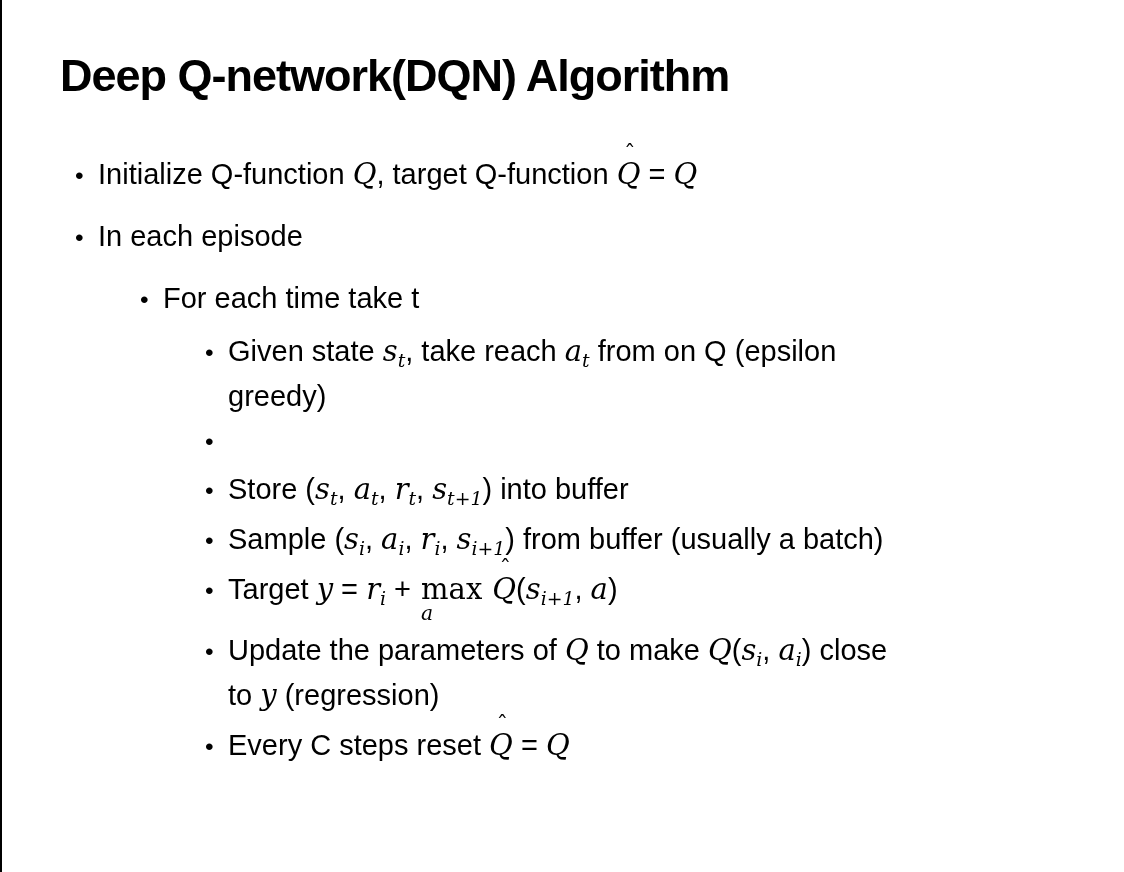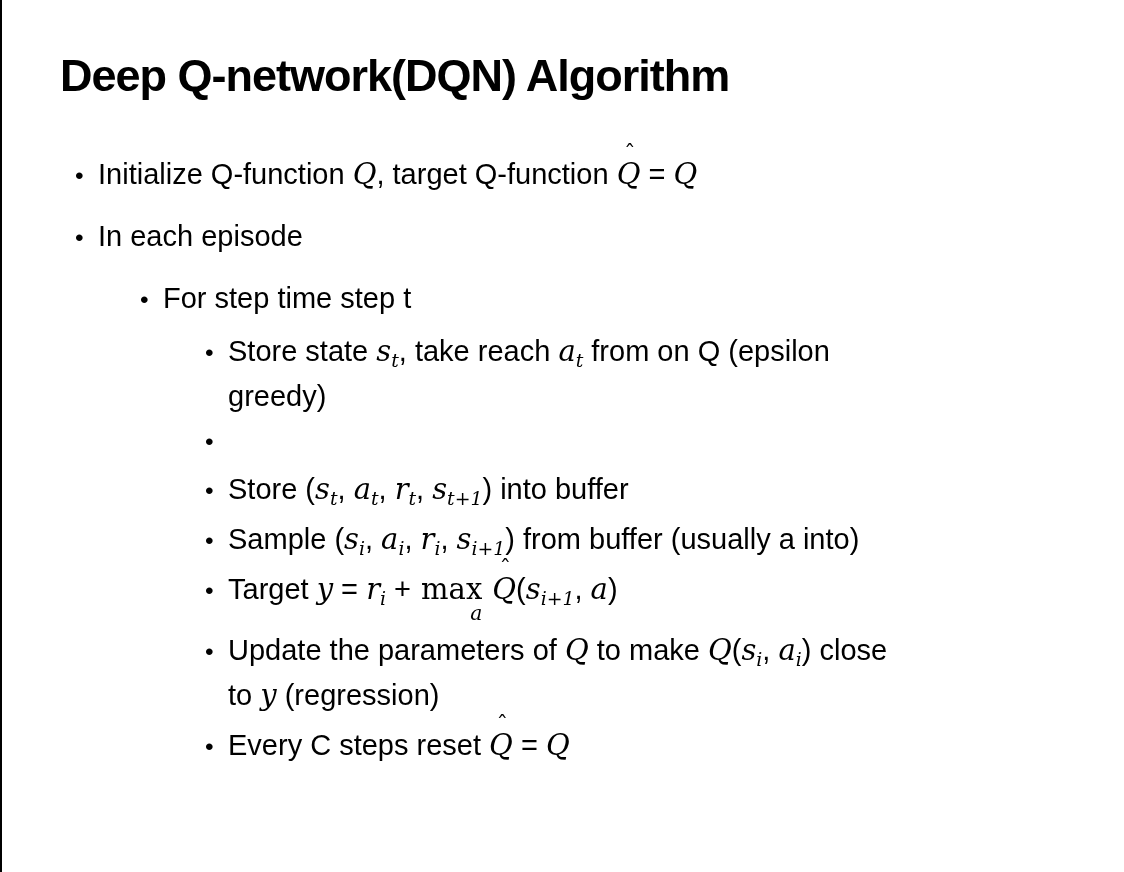--- a/index.html
+++ b/index.html
@@ -74,21 +74,21 @@
     top: -0.46em;
     left: 55%;
     transform: translateX(-50%);
     font-style: normal;
     font-size: 0.8em;
     line-height: 1;
   }
   .munder {
     display: inline-flex;
     flex-direction: column;
-    align-items: flex-end;
+    align-items: flex-start;
     vertical-align: baseline;
     margin: 0 2px;
   }
   .munder .op {
     font-family: "DejaVu Serif", serif;
     font-style: normal;
     line-height: 1.05;
   }
   .munder .under {
     font-family: "DejaVu Serif", serif;
@@ -107,36 +107,36 @@
       <div class="bullet level-1">
         <span class="marker">•</span>
         <span class="content"><span class="plain">Initialize Q-function </span><span class="math">Q</span><span class="plain">, target Q-function </span><span class="math mhat">Q<span class="hat">ˆ</span></span><span class="plain"> = </span><span class="math">Q</span></span>
       </div>
       <div class="bullet level-1">
         <span class="marker">•</span>
         <span class="content"><span class="plain">In each episode</span></span>
       </div>
       <div class="bullet level-2">
         <span class="marker">•</span>
-        <span class="content"><span class="plain">For step time step t</span></span>
+        <span class="content"><span class="plain">For each time take t</span></span>
       </div>
       <div class="bullet level-3">
         <span class="marker">•</span>
-        <span class="content"><span class="plain">Store state </span><span class="math">s<sub>t</sub></span><span class="plain">, take reach </span><span class="math">a<sub>t</sub></span><span class="plain"> from on Q (epsilon</span><br><span class="plain">greedy)</span></span>
+        <span class="content"><span class="plain">Given state </span><span class="math">s<sub>t</sub></span><span class="plain">, take reach </span><span class="math">a<sub>t</sub></span><span class="plain"> from on Q (epsilon</span><br><span class="plain">greedy)</span></span>
       </div>
       <div class="bullet level-3">
         <span class="marker">•</span>
       </div>
       <div class="bullet level-3">
         <span class="marker">•</span>
         <span class="content"><span class="plain">Store (</span><span class="math">s<sub>t</sub></span><span class="plain">, </span><span class="math">a<sub>t</sub></span><span class="plain">, </span><span class="math">r<sub>t</sub></span><span class="plain">, </span><span class="math">s<sub>t+1</sub></span><span class="plain">) into buffer</span></span>
       </div>
       <div class="bullet level-3">
         <span class="marker">•</span>
-        <span class="content"><span class="plain">Sample (</span><span class="math">s<sub>i</sub></span><span class="plain">, </span><span class="math">a<sub>i</sub></span><span class="plain">, </span><span class="math">r<sub>i</sub></span><span class="plain">, </span><span class="math">s<sub>i+1</sub></span><span class="plain">) from buffer (usually a into)</span></span>
+        <span class="content"><span class="plain">Sample (</span><span class="math">s<sub>i</sub></span><span class="plain">, </span><span class="math">a<sub>i</sub></span><span class="plain">, </span><span class="math">r<sub>i</sub></span><span class="plain">, </span><span class="math">s<sub>i+1</sub></span><span class="plain">) from buffer (usually a batch)</span></span>
       </div>
       <div class="bullet level-3">
         <span class="marker">•</span>
         <span class="content"><span class="plain">Target </span><span class="math">y</span><span class="plain"> = </span><span class="math">r<sub>i</sub></span><span class="plain"> + </span><span class="munder">
             <span class="op">max</span>
             <span class="under">a</span>
           </span><span class="plain"> </span><span class="math mhat">Q<span class="hat">ˆ</span></span><span class="plain">(</span><span class="math">s<sub>i+1</sub></span><span class="plain">, </span><span class="math">a</span><span class="plain">)</span></span>
       </div>
       <div class="bullet level-3">
         <span class="marker">•</span>

